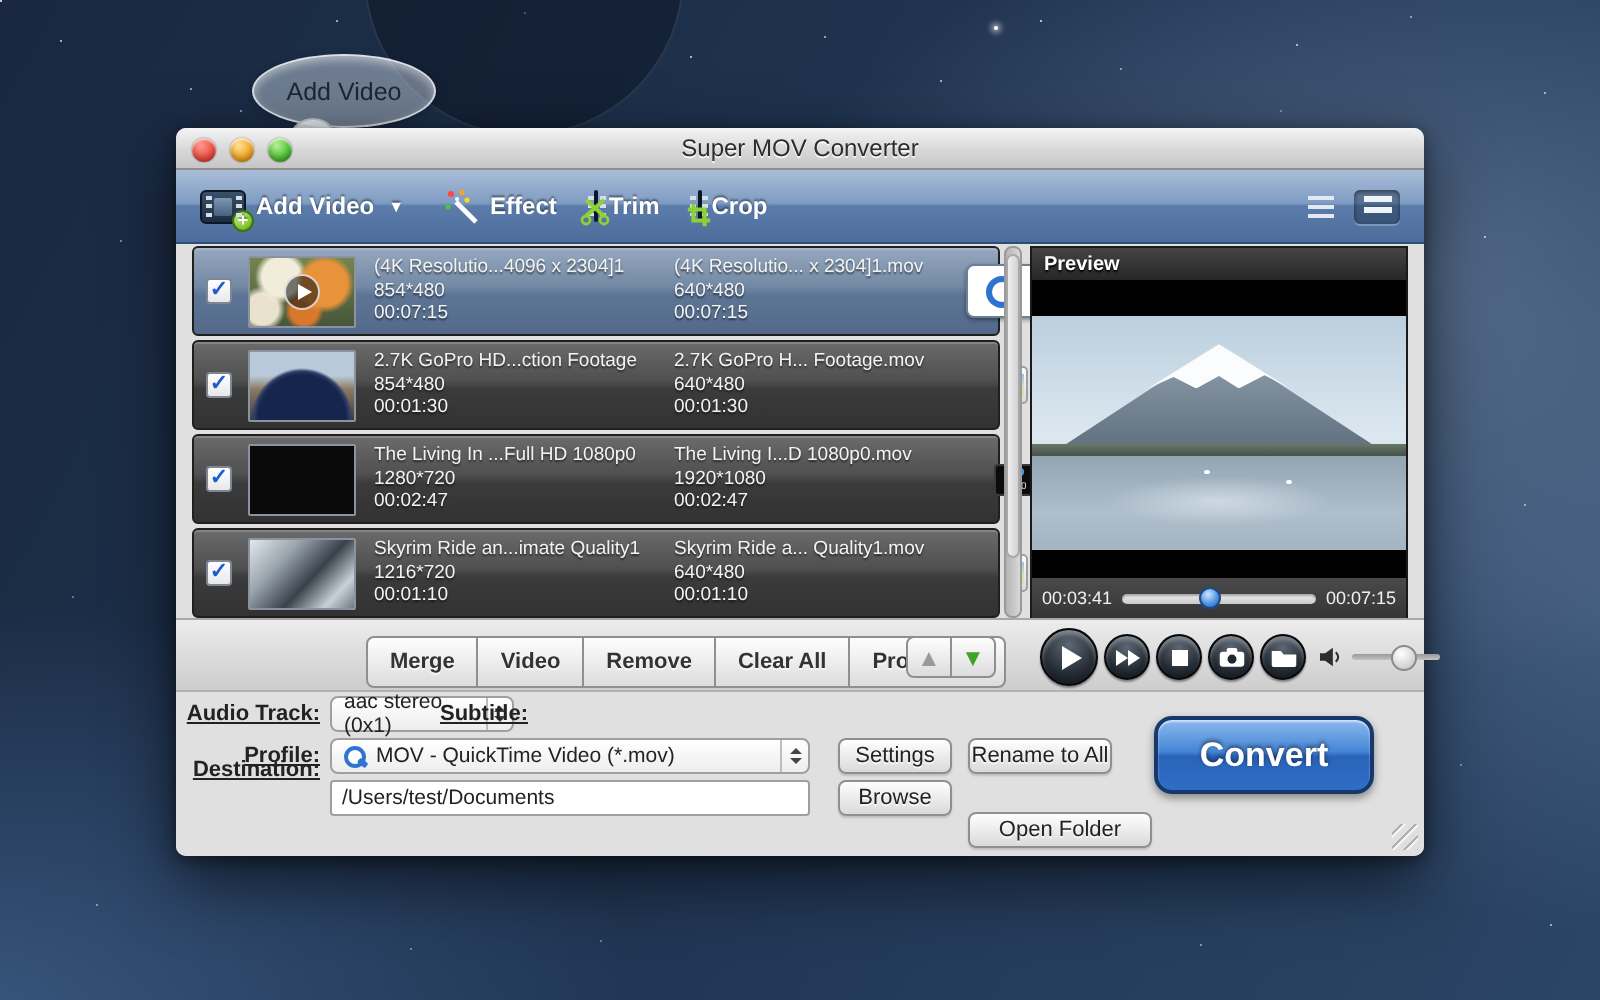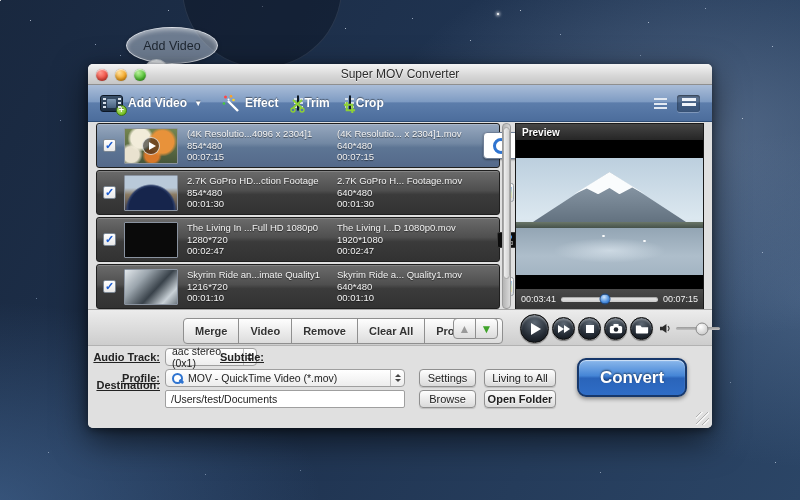--- a/index.html
+++ b/index.html
@@ -497,24 +497,24 @@
     <span class="flabel" style="left:4px; top:26px;">Profile:</span>
     <span class="sel" style="left:77px; top:23px; width:240px;">
       <span class="qt small"></span>
       <span>MOV - QuickTime Video (*.mov)</span>
       <span class="stp">
           <i class="u"></i>
           <i class="d"></i>
         </span>
     </span>
     <span class="btn" style="left:331px; top:23px; width:57px;">Settings</span>
-    <span class="btn" style="left:396px; top:23px; width:72px;">Living to All</span>
+    <span class="btn" style="left:396px; top:23px; width:72px;">Rename to All</span>
 
     <span class="flabel" style="left:4px; top:33px;">Destination:</span>
     <input class="txtinput" style="left: 77px; top: 44px; width: 240px;" value="/Users/test/Documents">
     <span class="btn" style="left:331px; top:44px; width:57px;">Browse</span>
-    <span class="btn" style="left:396px; top:44px; width:72px;font-weight:bold;">Open Folder</span>
+    <span class="btn" style="left:396px; top:60px; width:92px;">Open Folder</span>
 
     <span class="convert">Convert</span>
     <span class="grip"></span>
   </div>
 
 </div>
 
 </body></html>

